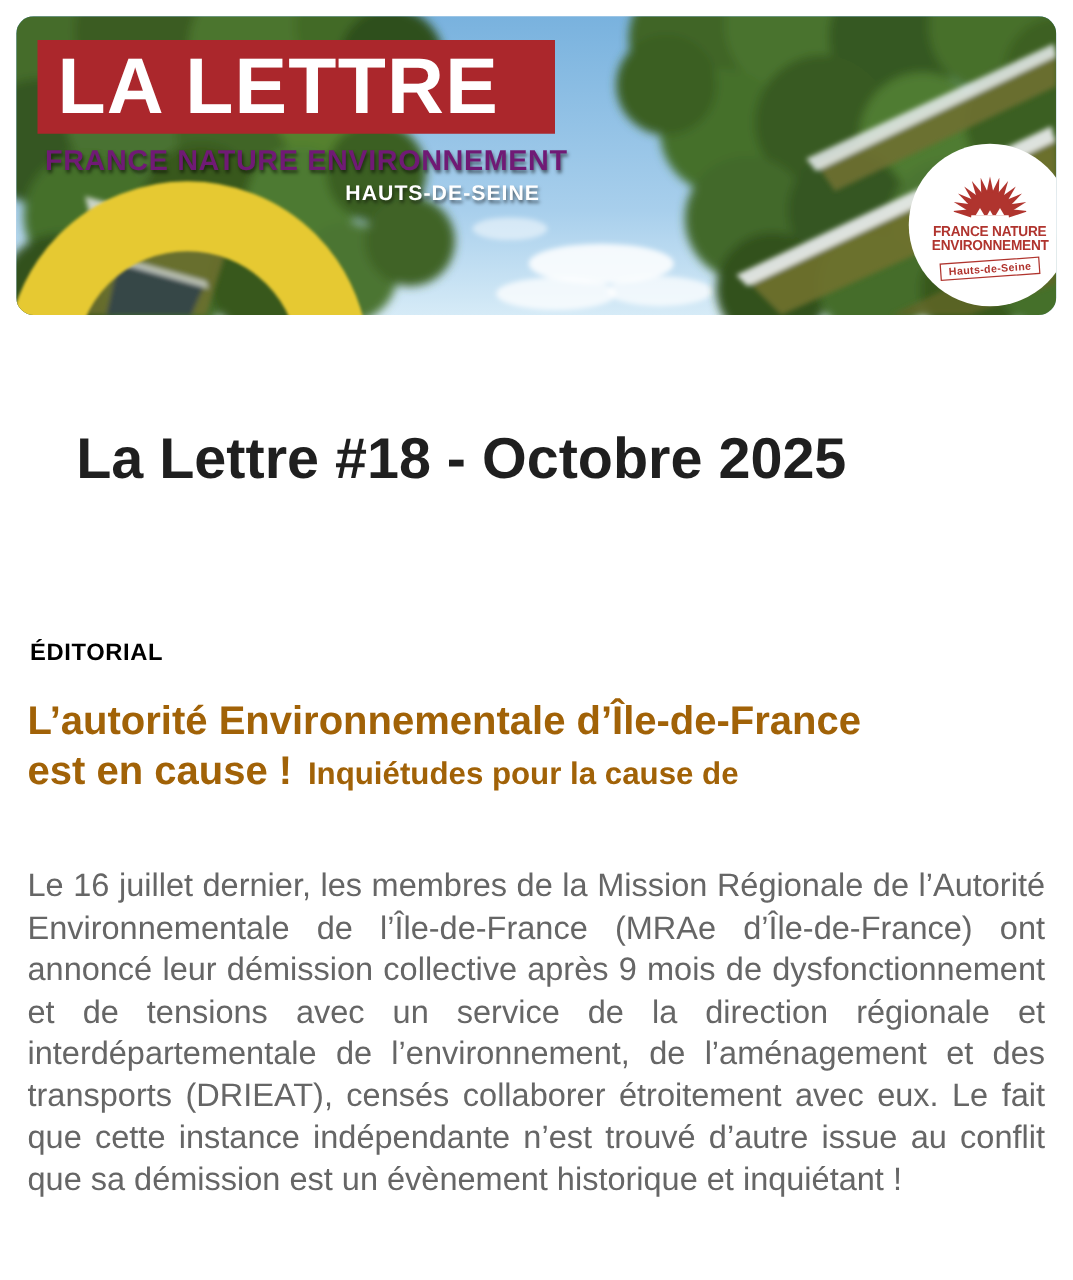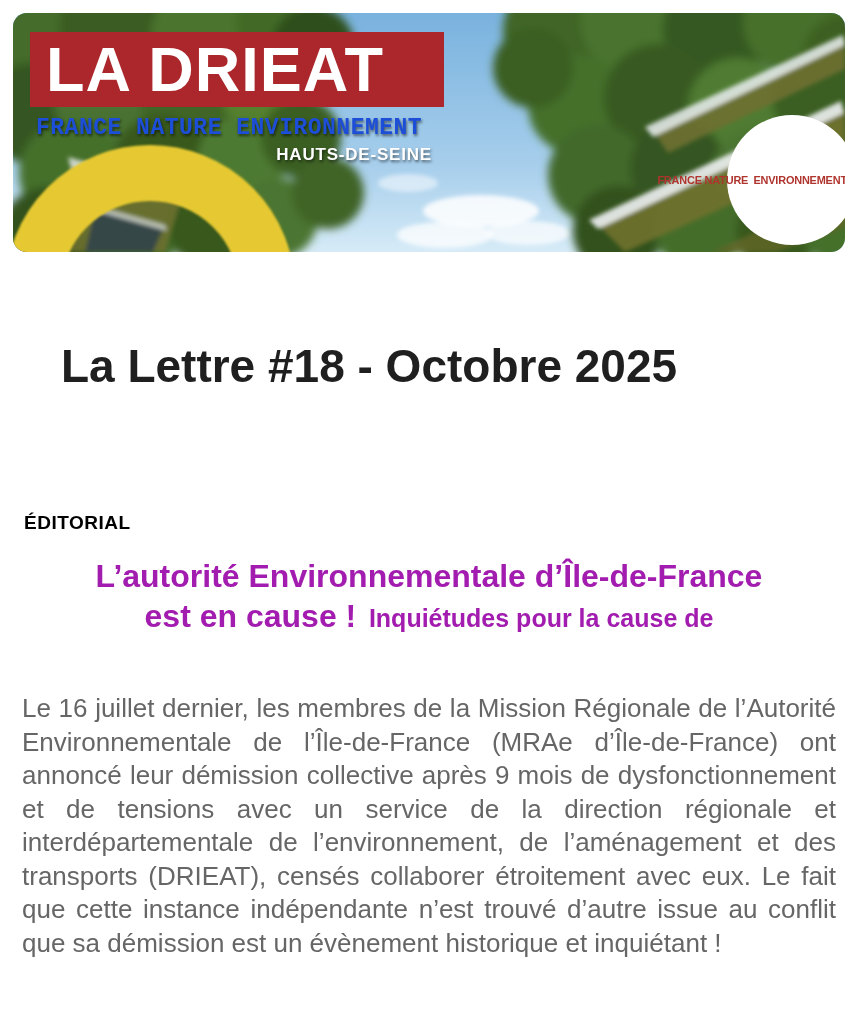--- a/index.html
+++ b/index.html
@@ -17,33 +17,33 @@
   .photo-svg { position:absolute; left:0; top:0; width:832px; height:239px; display:block; }
 
   .red-banner {
     position:absolute; left:17px; top:19px; width:414px; height:75px;
     background:var(--banner-red,#ab272c);
     color:#fff; font-size:63px; font-weight:700; line-height:74px;
     padding-left:16px; box-sizing:border-box; letter-spacing:1px;
     white-space:nowrap;
   }
   .org-name {
-    position:absolute; left:23px; top:102px; color:#1d4ed8;
+    position:absolute; left:23px; top:102px; color:#701a75;
     font-size:23px; font-weight:700; letter-spacing:.5px;
-    text-shadow:1px 2px 3px rgba(0,0,0,.55); white-space:nowrap;font-family:Liberation Mono, monospace;
+    text-shadow:1px 2px 3px rgba(0,0,0,.55); white-space:nowrap;
   }
   .org-dept {
     position:absolute; left:23px; top:132px; width:396px; text-align:right;
     color:#fff; font-size:17px; font-weight:700; letter-spacing:.8px;
     text-shadow:1px 2px 3px rgba(0,0,0,.55);
   }
   .logo-circle {
     position:absolute; left:714px; top:102px; width:130px; height:130px;
     background:#fff; border-radius:50%;
-    display:flex; align-items:center; justify-content:center;
+    display:flex; flex-direction:column; align-items:center; justify-content:center;
     text-align:center;
   }
   .hedgehog { width:58px; height:40px; margin-bottom:2px; }
   .logo-line {
     font-size:11.5px; font-weight:800; color:var(--logo-red,#b0342e);
     line-height:11px; letter-spacing:-.2px; transform:scaleX(.95); white-space:nowrap;
   }
   .logo-stamp {
     margin-top:5px; font-size:8.5px; font-weight:700; color:var(--logo-red,#b0342e);
     border:1.5px solid var(--logo-red,#b0342e); padding:1px 6px;
@@ -55,21 +55,21 @@
     position:absolute; top:341px; left:0; width:738px; margin:0;
     text-align:center; font-size:46px; line-height:50px;
     font-weight:700; color:#1f1f1f;
   }
   .section-label {
     position:absolute; top:511px; left:24px;
     font-size:19px; line-height:23px; color:#000000; letter-spacing:.5px;font-weight:bold;
   }
   .headline {
     position:absolute; top:556px; left:22px; width:814px; margin:0;
-    text-align:center; color:#a21caf; font-weight:700;
+    color:#a16207; font-weight:700;
   }
   .headline .line { line-height:40px; }
   .headline .big  { font-size:32px; }
   .headline .small{ font-size:25px;margin-top:30px; }
   .headline .line .small { margin-left:6px; }
   .body-text {
     position:absolute; top:692px; left:22px; width:814px; margin:0;
     font-size:26px; line-height:33.5px; color:#666666;
     text-align:justify;
   }
@@ -158,21 +158,21 @@
       </g>
       <g filter="url(#soft2)">
         <polygon points="640,118 832,28 832,56 655,140" fill="#6e7030" opacity="0.9"></polygon>
         <polygon points="632,114 830,22 832,32 640,124" fill="#e9eef0" opacity="0.85"></polygon>
         <polygon points="585,212 832,96 832,140 612,239" fill="#70712f" opacity="0.9"></polygon>
         <polygon points="576,207 828,88 831,100 585,216" fill="#eef1f2" opacity="0.9"></polygon>
         <polygon points="700,239 832,176 832,214 762,239" fill="#5f6527" opacity="0.85"></polygon>
       </g>
     </svg>
 
-    <div class="red-banner">LA DRIEAT</div>
+    <div class="red-banner">LA LETTRE</div>
 
     <div class="org-name">FRANCE NATURE ENVIRONNEMENT</div>
 
     <div class="org-dept">HAUTS-DE-SEINE</div>
 
     <div class="logo-circle">
       <svg class="hedgehog" viewBox="0 0 100 70" aria-hidden="true">
         <g style="fill:var(--logo-red,#b0342e)">
           <g transform="rotate(-84 50 58)">
               <polygon points="50,4 44,32 56,32"></polygon>

